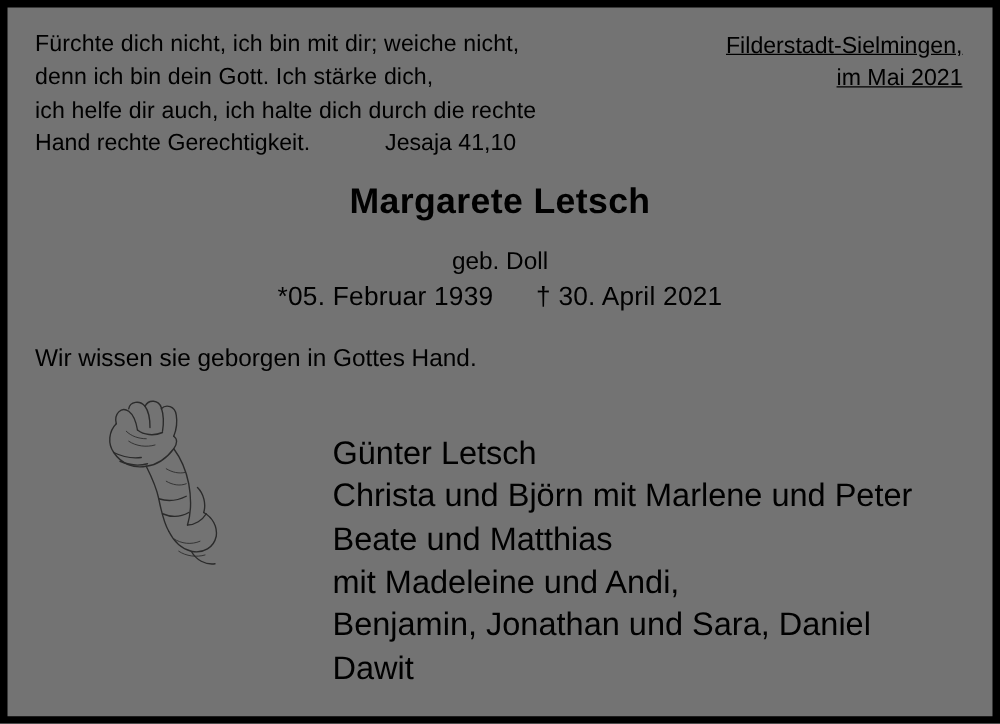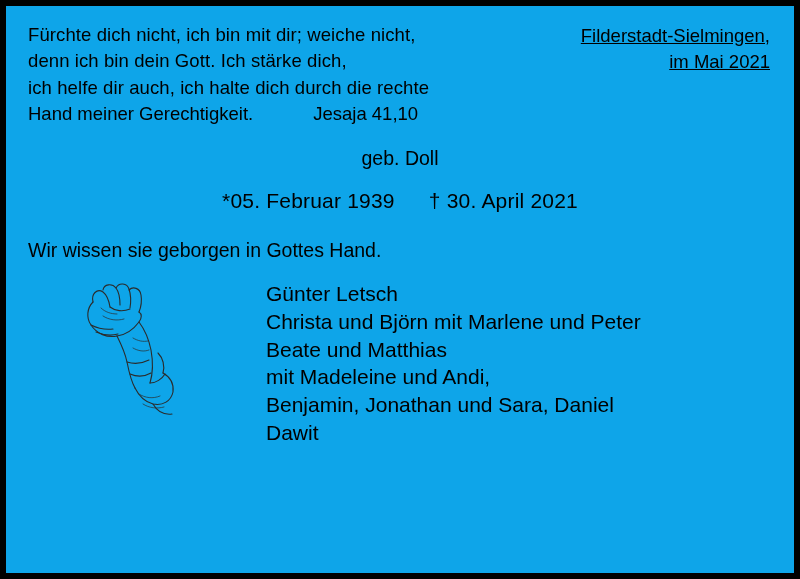--- a/index.html
+++ b/index.html
@@ -9,21 +9,21 @@
   }
   body {
     font-family: "Liberation Sans", sans-serif;
     color: #000000;
   }
   .obituary {
     position: relative;
     width: 800px;
     height: 579px;
     box-sizing: border-box;
-    background: #0ea5e9;
+    background: #737373;
     border: 6px solid #000000;
     overflow: hidden;
   }
   .inner {
     position: relative;
     width: 100%;
     height: 100%;
     box-sizing: border-box;
     padding: 16px 22px 10px 22px;
   }
@@ -73,21 +73,21 @@
   .deceased-name {
     font-size: 28.5px;
     font-weight: bold;
     letter-spacing: 0.3px;
   }
   .maiden-name {
     margin-top: 20px;
     font-size: 19.5px;
   }
   .dates {
-    margin-top: 19px;
+    margin-top: 5px;
     font-size: 21px;
     letter-spacing: 0.2px;
   }
   .dates .sep {
     display: inline-block;
     width: 22px;
   }
 
   
   .closing {
@@ -103,49 +103,51 @@
   }
   .hands {
     width: 230px;
     flex: 0 0 230px;
     display: flex;
     justify-content: center;
     padding-top: 2px;
   }
   .family {
     flex: 1 1 auto;
-    font-size: 21px;
+    font-size: 26px;
     line-height: 1.32;
     white-space: pre-line;
     padding-top: 4px;
     padding-left: 8px;
+    margin-top: 28px;
   }
 </style>
 </head>
 <body>
 
 <div class="obituary">
   <div class="inner">
 
     <div class="top-row">
       <div>
         <div class="verse">Fürchte dich nicht, ich bin mit dir; weiche nicht,
 denn ich bin dein Gott. Ich stärke dich,
 ich helfe dir auch, ich halte dich durch die rechte</div>
         <div class="verse-ref-line">
-          <span>Hand meiner Gerechtigkeit.</span>
+          <span>Hand rechte Gerechtigkeit.</span>
           <span>Jesaja 41,10</span>
         </div>
       </div>
       <div class="place-date">Filderstadt-Sielmingen,
 im Mai 2021</div>
     </div>
 
 
     <div class="name-block">
+      <div class="deceased-name">Margarete Letsch</div>
       <div class="maiden-name">geb. Doll</div>
       <div class="dates">
         <span>*05. Februar 1939</span>
         <span class="sep"></span>
         <span>† 30. April 2021</span>
       </div>
     </div>
 
     <div class="closing">Wir wissen sie geborgen in Gottes Hand.</div>
 

